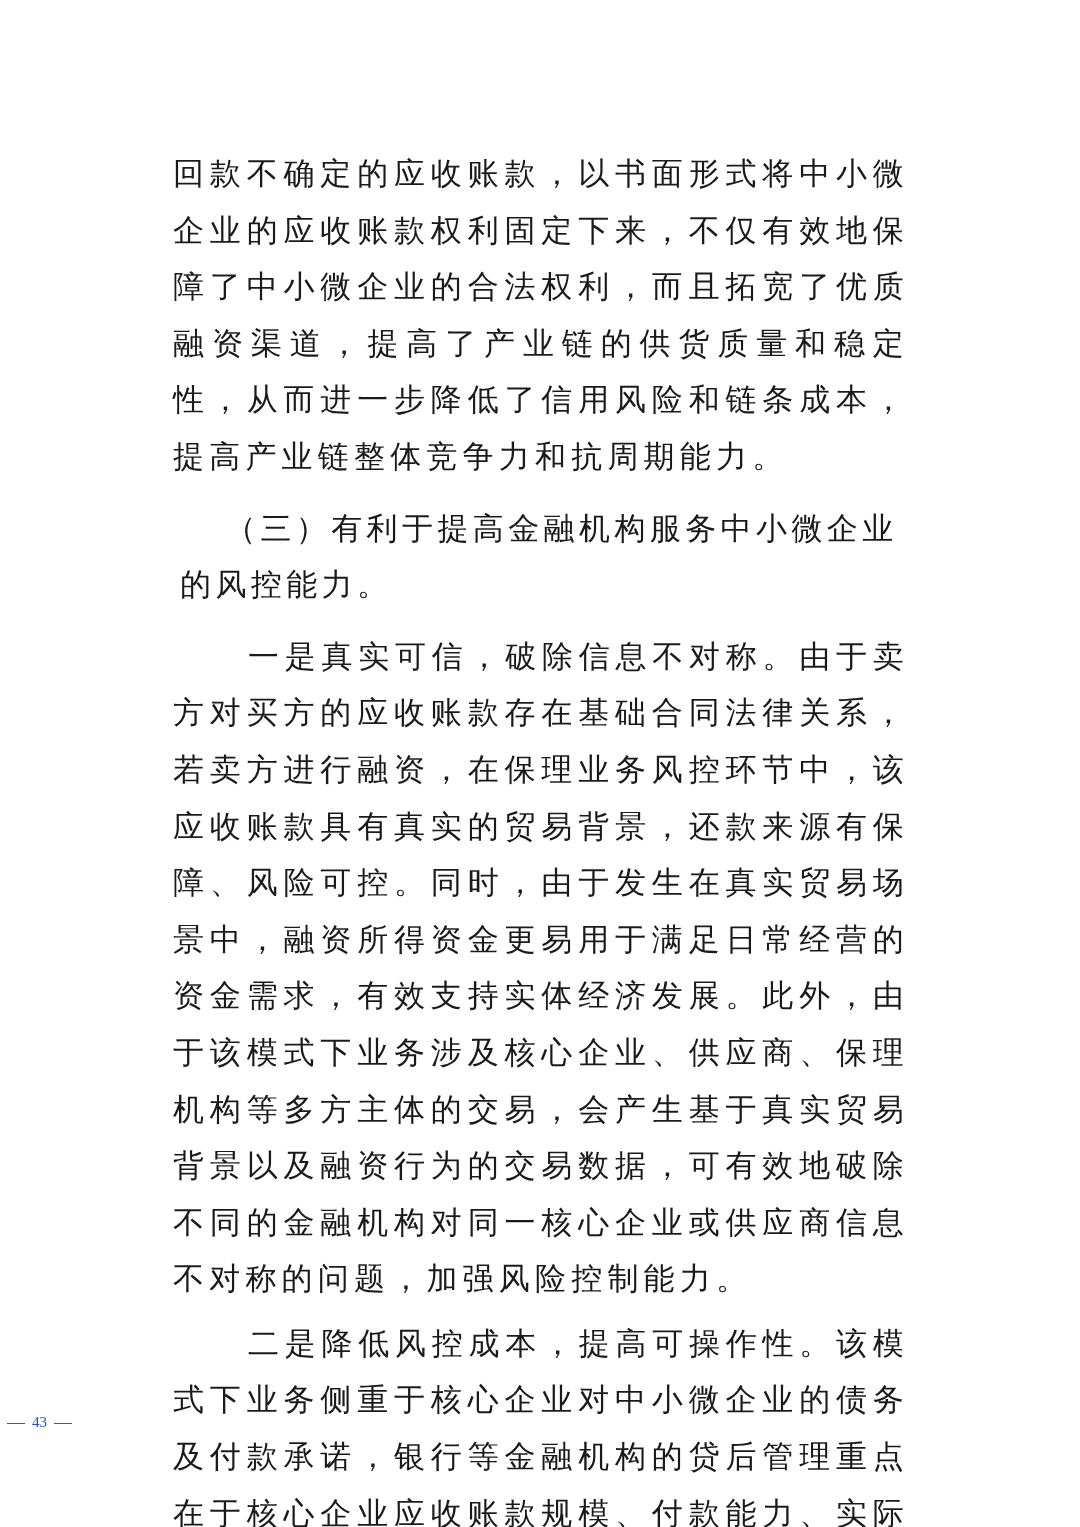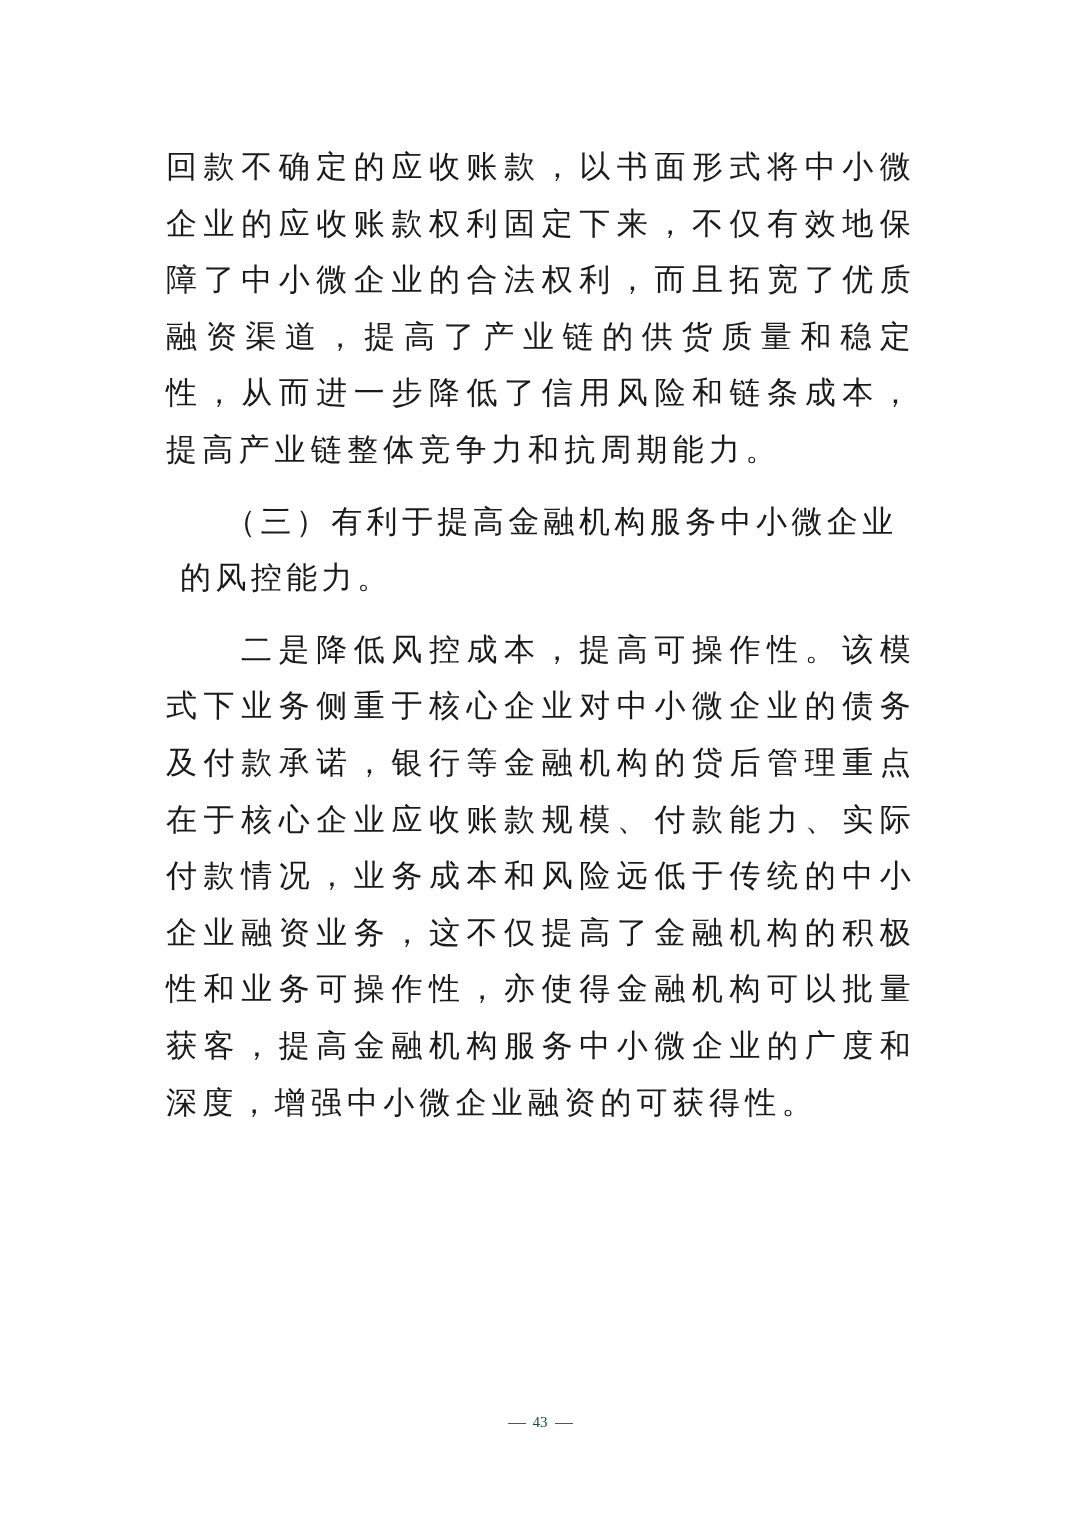--- a/index.html
+++ b/index.html
@@ -8,40 +8,40 @@
       position: absolute;
       left: 165px;
       top: 137px;
       width: 752px;
       color: #1a1a1a;
       font-family: "DejaVu Sans", "Liberation Sans", sans-serif;
       font-size: 31px;
       line-height: 56.6px;
       letter-spacing: 5.2px;
     }
-    .para { margin: 1px; text-align: justify; text-align-last: left; }
+    .para { margin: 8px; text-align: justify; text-align-last: left; }
     .indent { text-indent: 75px; }
     .heading { margin: 15px; text-indent: 45px; font-weight: normal; font-size: 31px; letter-spacing: 4.4px; }
     .footer {
       position: absolute;
       top: 1414px;
       left: 0;
       width: 1080px;
-      text-align: center;
       font-family: "Liberation Serif", serif;
       font-size: 15px;
-      color: #14532d;
+      color: #1d4ed8;
     }
     .footer .dash { display: inline-block; width: 18px; height: 1px; background: #555; vertical-align: middle; margin: 0 7px; }
   </style>
 </head>
 <body>
 
 <div class="page">
   <p class="para">回款不确定的应收账款，以书面形式将中小微企业的应收账款权利固定下来，不仅有效地保障了中小微企业的合法权利，而且拓宽了优质融资渠道，提高了产业链的供货质量和稳定性，从而进一步降低了信用风险和链条成本，提高产业链整体竞争力和抗周期能力。</p>
   <p class="heading">（三）有利于提高金融机构服务中小微企业的风控能力。</p>
+  <p class="para indent">一是真实可信，破除信息不对称。由于卖方对买方的应收账款存在基础合同法律关系，若卖方进行融资，在保理业务风控环节中，该应收账款具有真实的贸易背景，还款来源有保障、风险可控。同时，由于发生在真实贸易场景中，融资所得资金更易用于满足日常经营的资金需求，有效支持实体经济发展。此外，由于该模式下业务涉及核心企业、供应商、保理机构等多方主体的交易，会产生基于真实贸易背景以及融资行为的交易数据，可有效地破除不同的金融机构对同一核心企业或供应商信息不对称的问题，加强风险控制能力。</p>
   <p class="para indent">二是降低风控成本，提高可操作性。该模式下业务侧重于核心企业对中小微企业的债务及付款承诺，银行等金融机构的贷后管理重点在于核心企业应收账款规模、付款能力、实际付款情况，业务成本和风险远低于传统的中小企业融资业务，这不仅提高了金融机构的积极性和业务可操作性，亦使得金融机构可以批量获客，提高金融机构服务中小微企业的广度和深度，增强中小微企业融资的可获得性。</p>
 
 </div>
 
 <div class="footer">
   <span class="dash"></span><span>43</span><span class="dash"></span>
 </div>
 
 </body></html>

